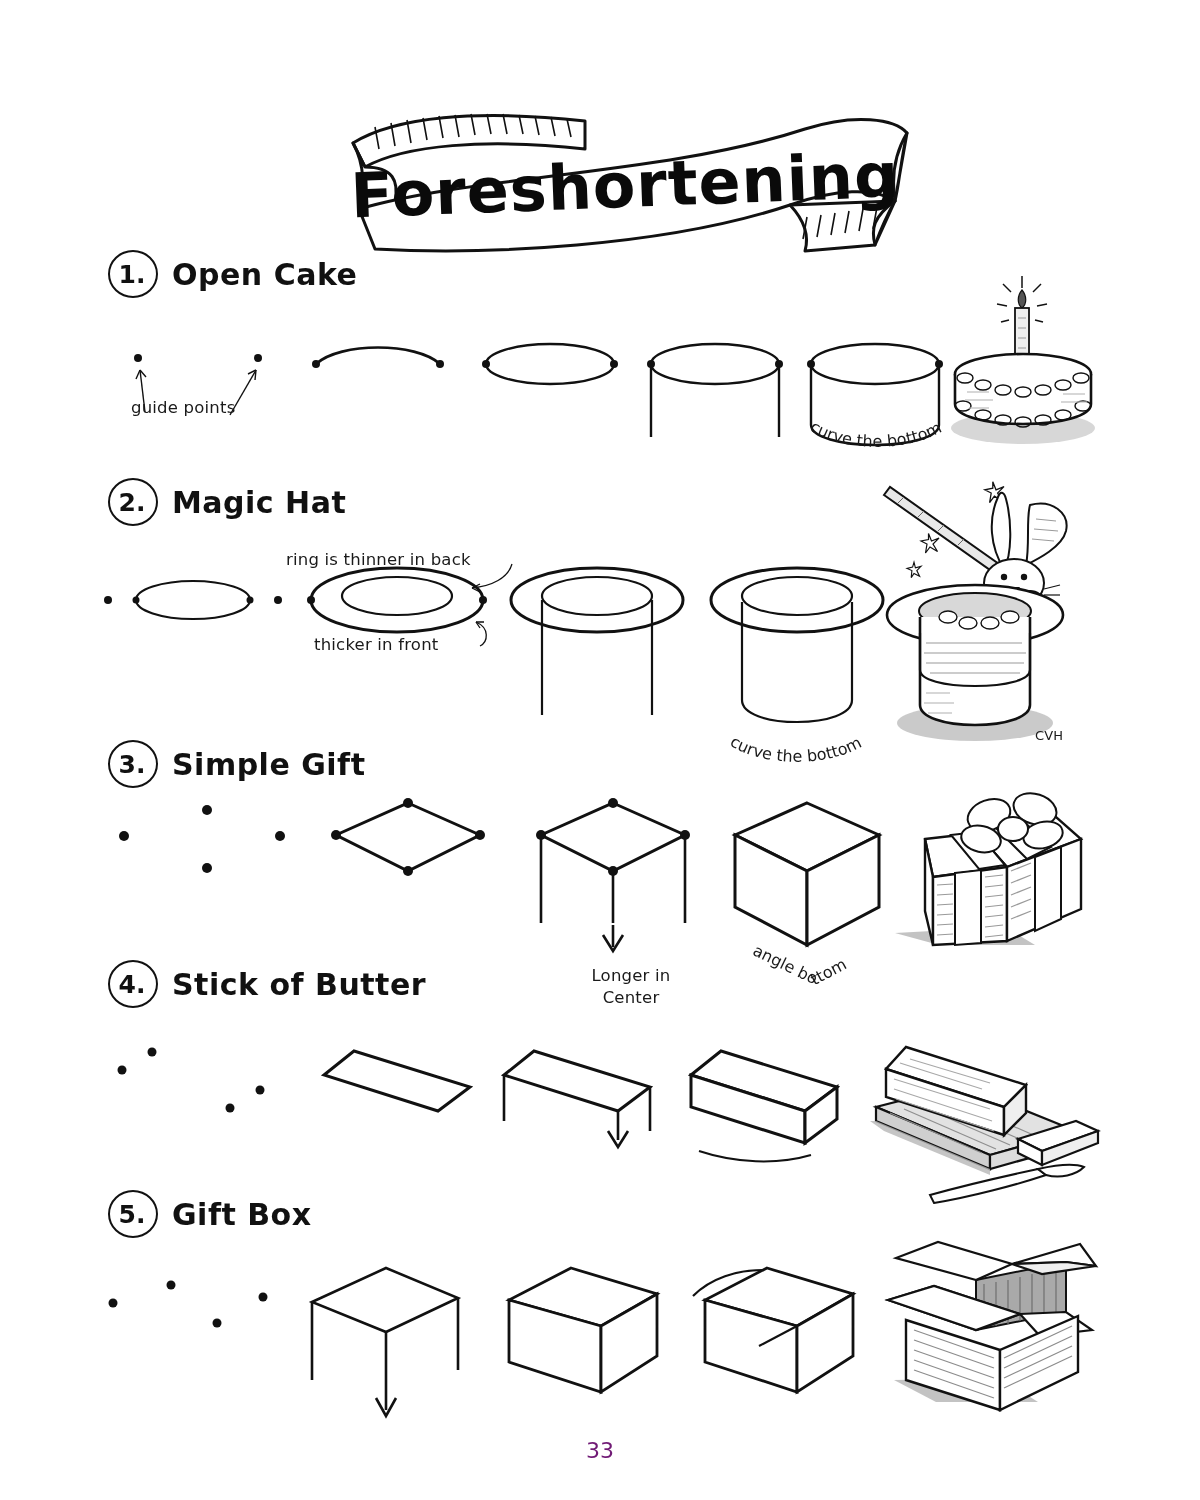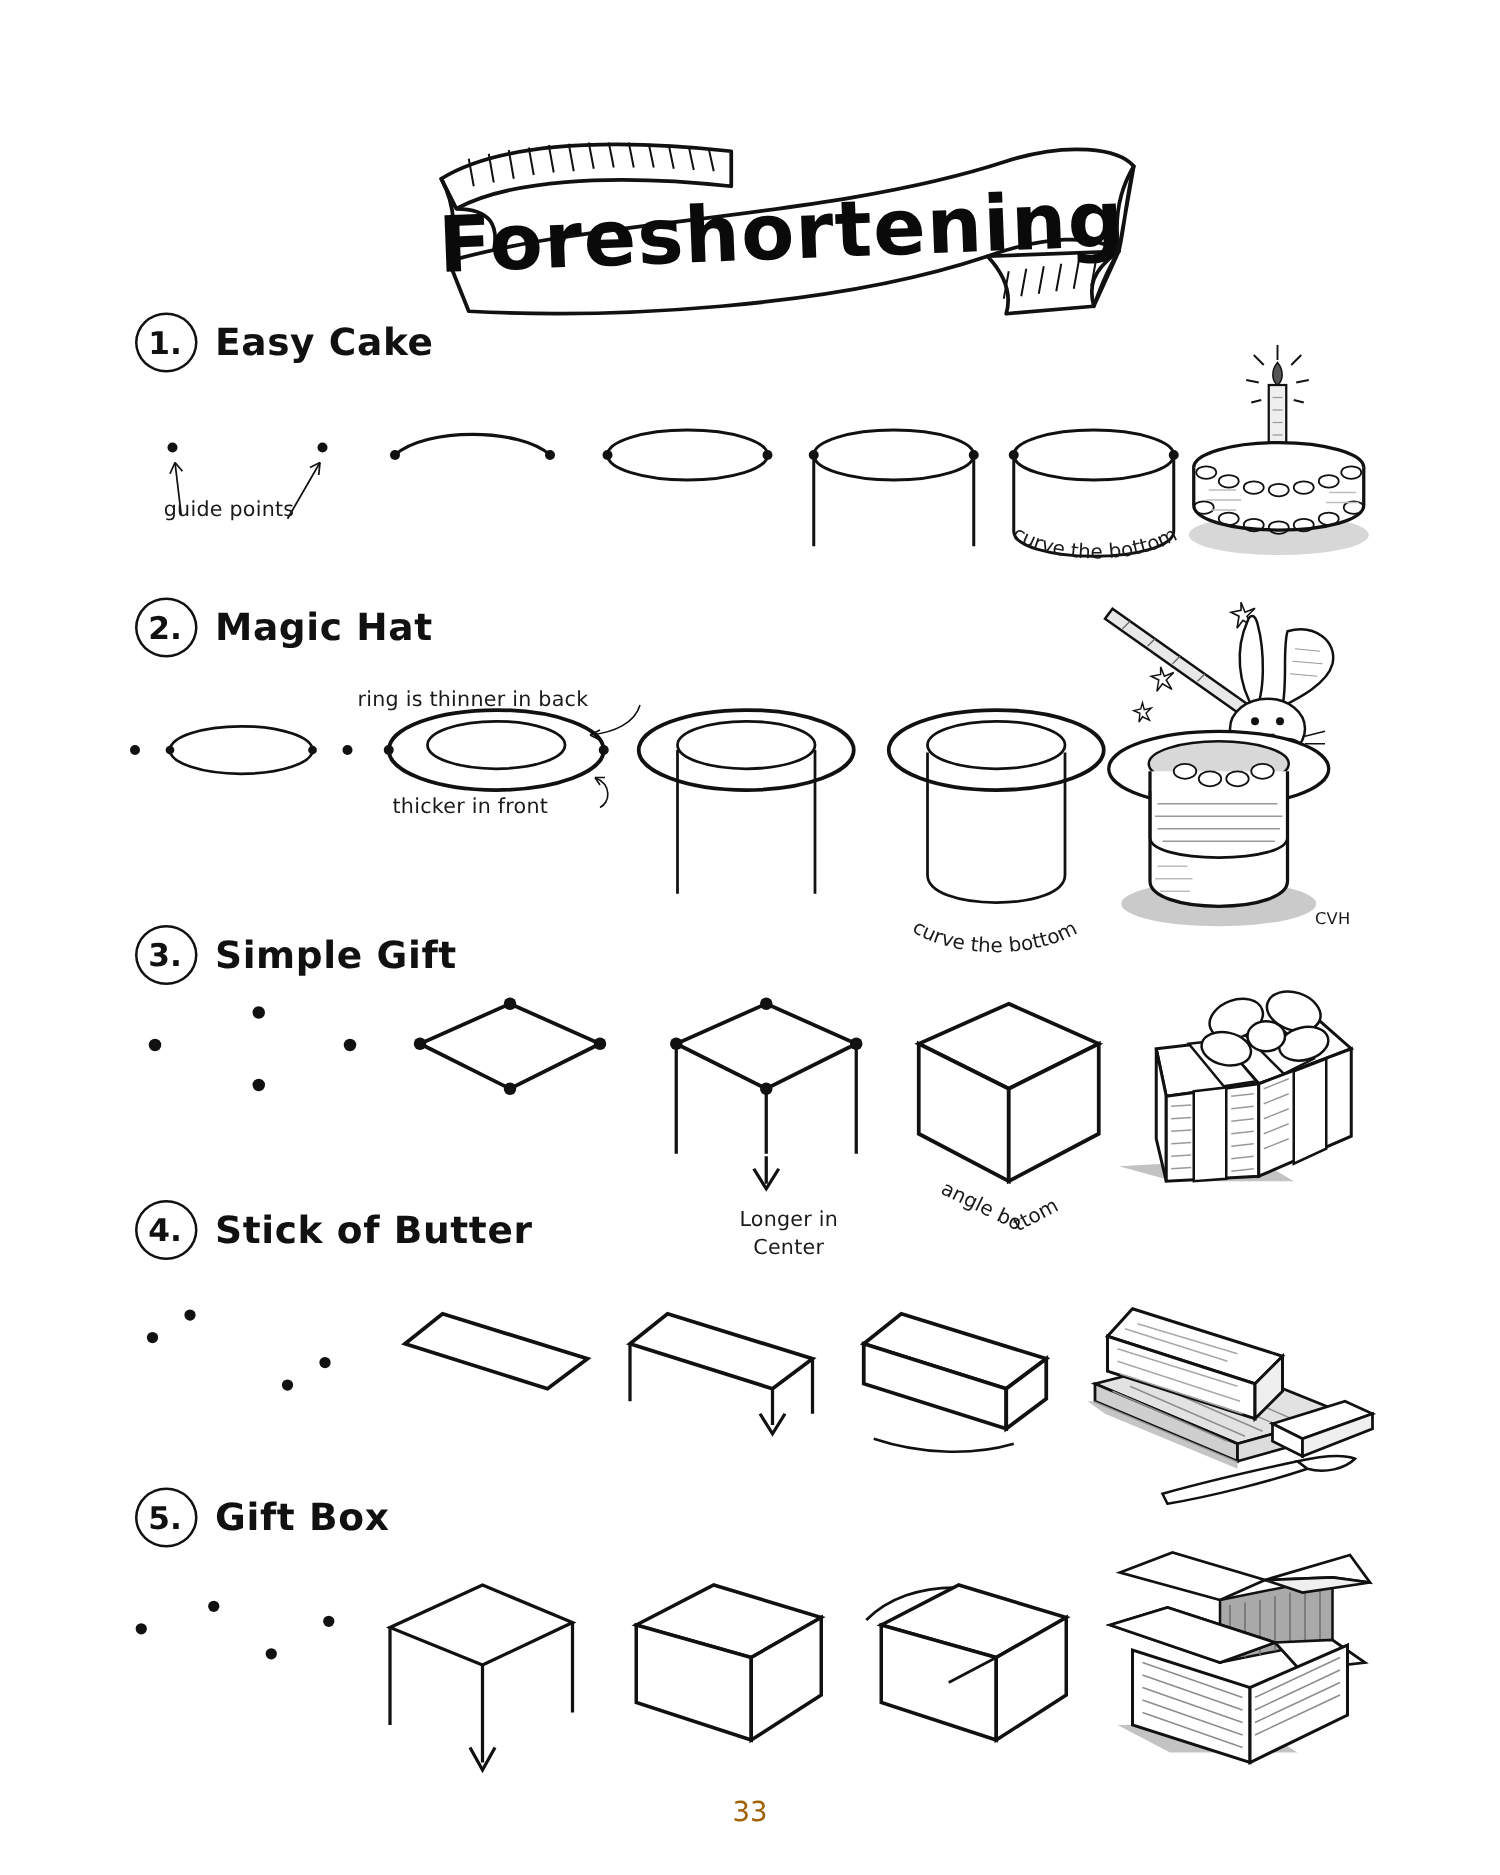--- a/index.html
+++ b/index.html
@@ -77,36 +77,36 @@
   .annot {
     position: absolute;
     font-family: "DejaVu Sans", sans-serif;
     font-size: 16.5px;
     color: #1a1a1a;
     white-space: nowrap;
     letter-spacing: 0.2px;
     text-align: center;
   }
   .annot.center { text-align: center; white-space: normal; }
-  .annot.sig { font-size: 13px; margin-left: 17px; }
+  .annot.sig { font-size: 13px; }
   
   .fig {
     position: absolute;
   }
   .fig svg { display: block; overflow: visible; }
   
   .page-number {
     position: absolute;
     left: 0;
     right: 0;
     top: 1438px;
     text-align: center;
     font-size: 22px;
     font-family: "DejaVu Sans", sans-serif;
-    color: #a16207;
+    color: #701a75;
   }
   .curved-text { font-family: "DejaVu Sans", sans-serif; font-size: 16px; fill:#1a1a1a; }
 </style>
 </head>
 <body>
 
 <div class="page">
 
   <div class="banner">
     <svg width="580" height="160" viewBox="0 0 580 160">
@@ -126,21 +126,21 @@
                  M232 14 L236 32"></path>
         <path d="M472 112 L468 134 M486 110 L482 132 M500 108 L496 130
                  M514 106 L510 128 M528 104 L524 126 M542 102 L538 124"></path>
       </g>
     </svg>
     <div class="banner-title">Foreshortening</div>
   </div>
 
   <div class="step-head" style="left:108px; top:250px;">
     <span class="step-num">1.</span>
-    <span class="step-title">Easy Cake</span>
+    <span class="step-title">Open Cake</span>
   </div>
 
   <div class="fig" style="left:120px; top:340px;">
     <svg width="170" height="90" viewBox="0 0 170 90">
       <circle cx="18" cy="18" r="4" fill="#111"></circle>
       <circle cx="138" cy="18" r="4" fill="#111"></circle>
       <path d="M25 72 L20 30" stroke="#111" stroke-width="1.4" fill="none"></path>
       <path d="M20 30 L16 39 M20 30 L26 37" stroke="#111" stroke-width="1.4" fill="none"></path>
       <path d="M110 75 L136 30" stroke="#111" stroke-width="1.4" fill="none"></path>
       <path d="M136 30 L128 34 M136 30 L135 40" stroke="#111" stroke-width="1.4" fill="none"></path>

